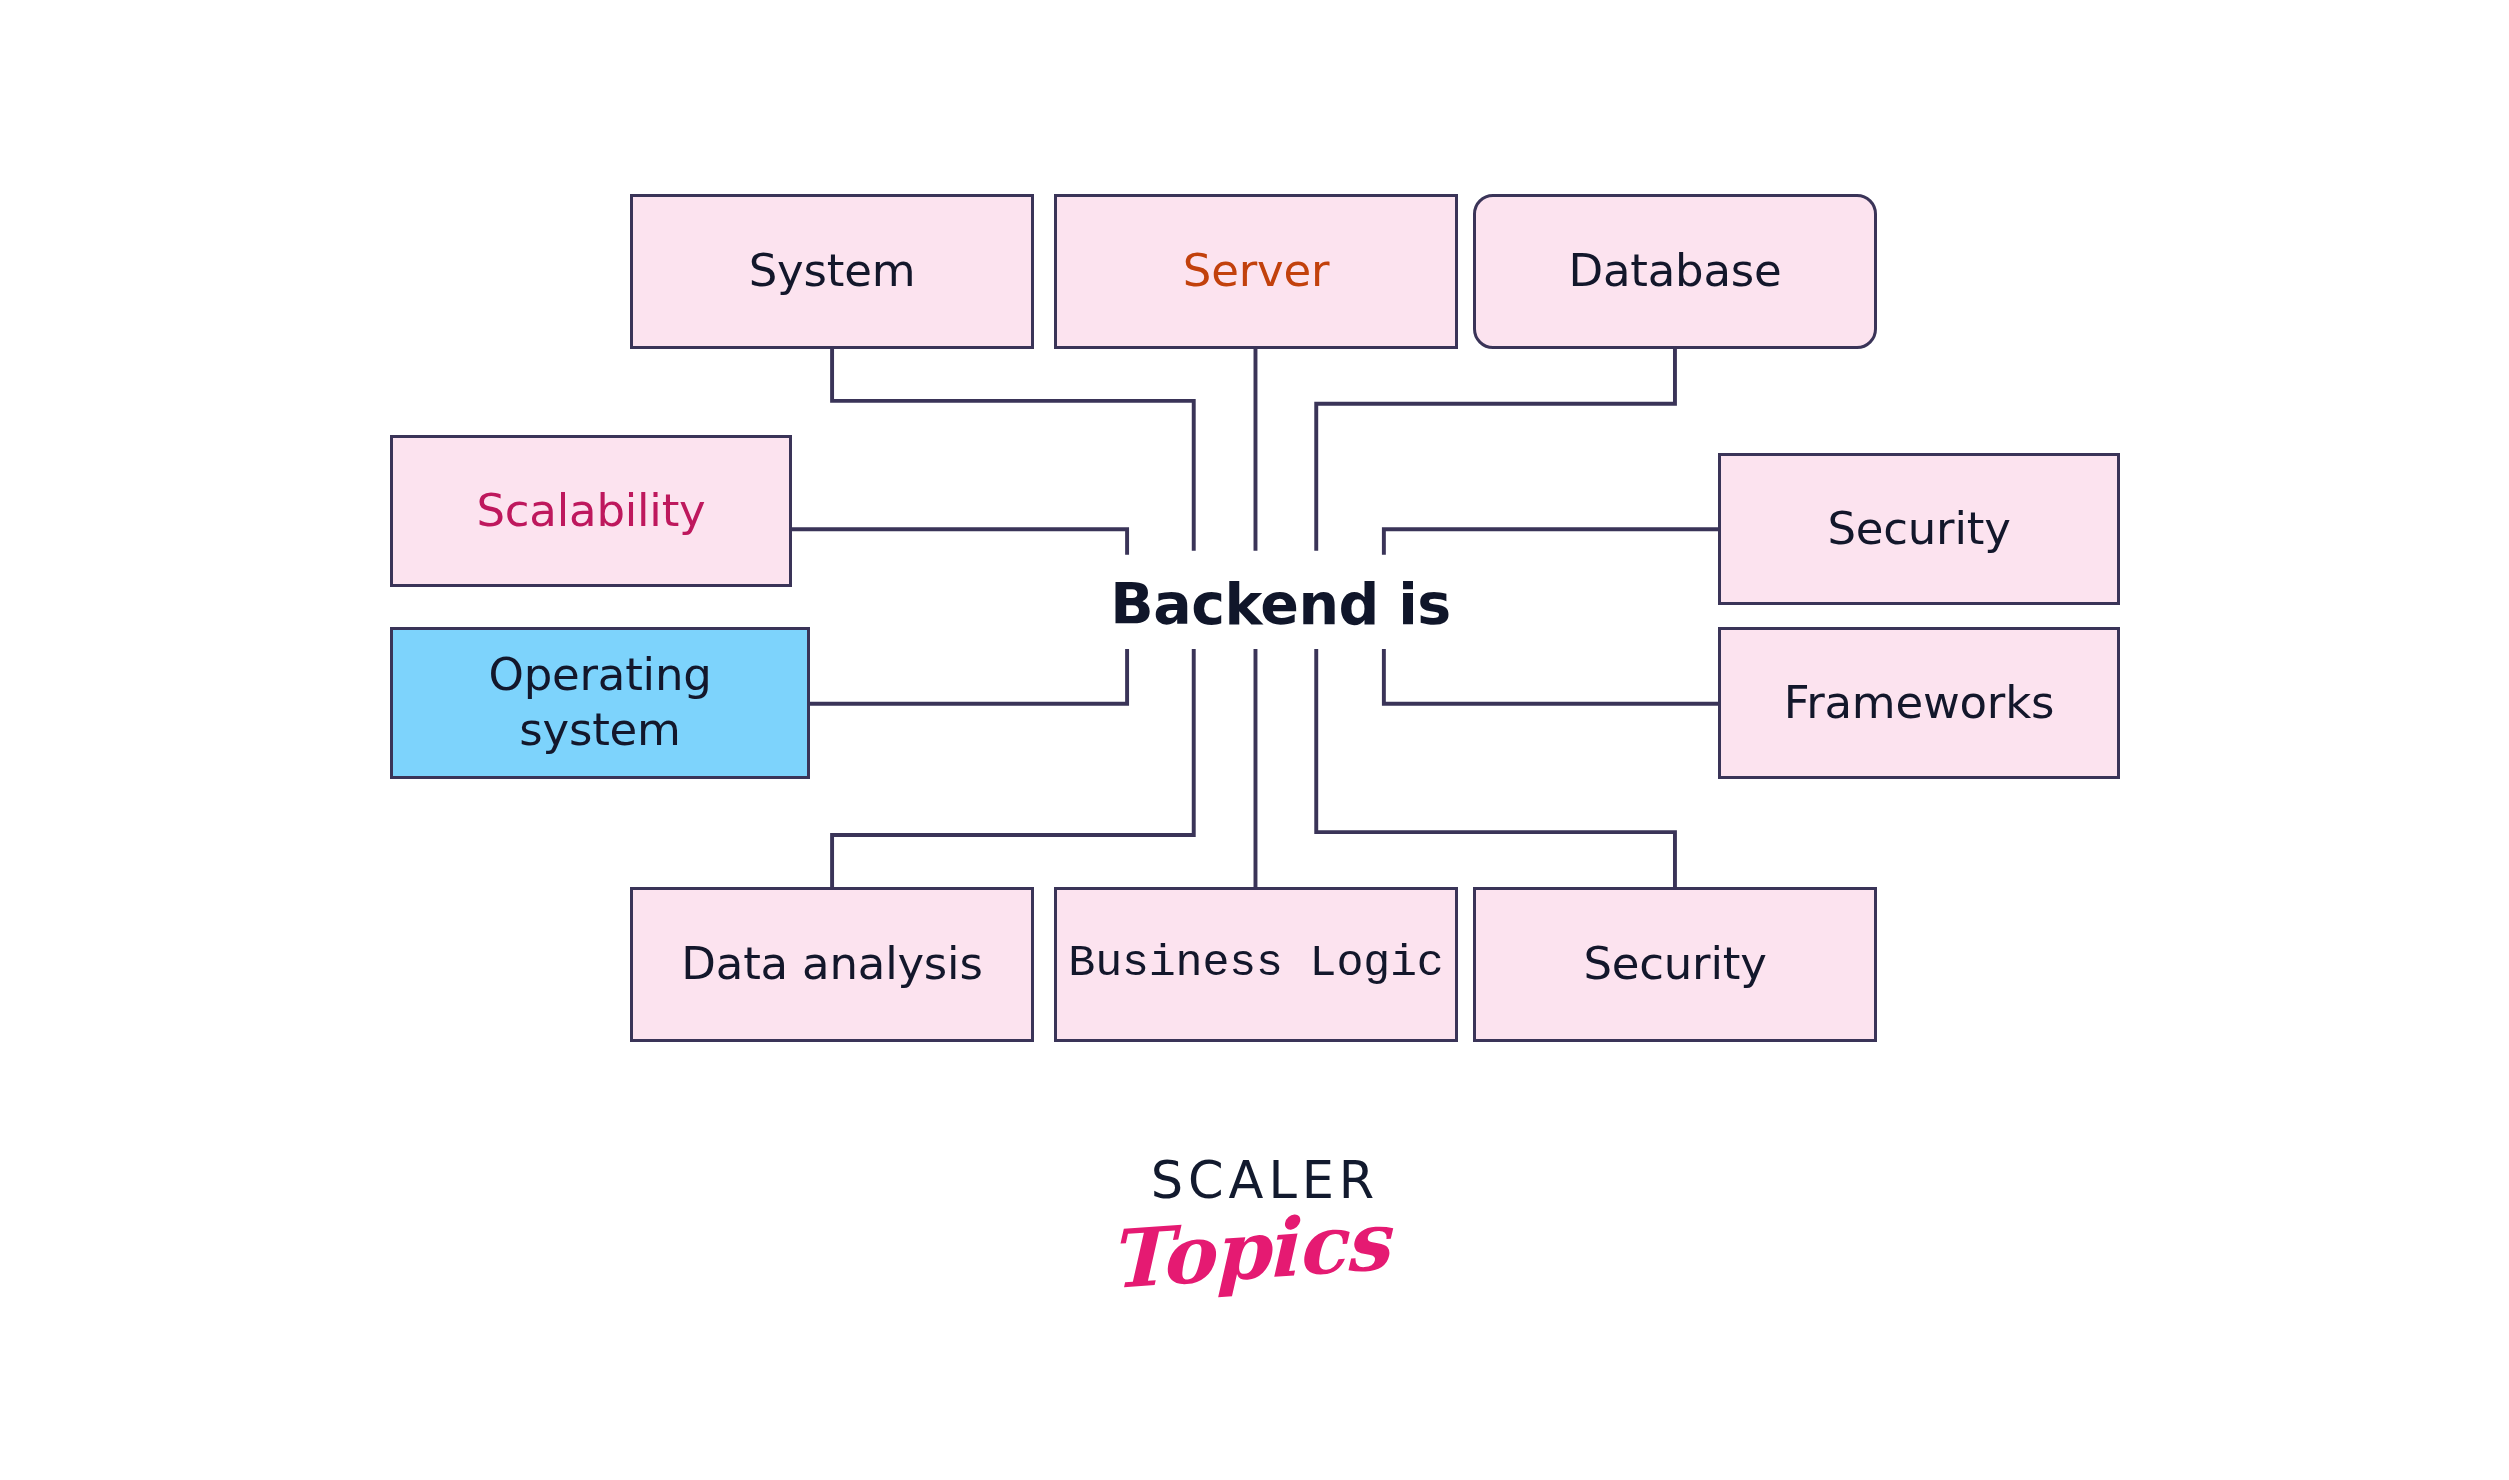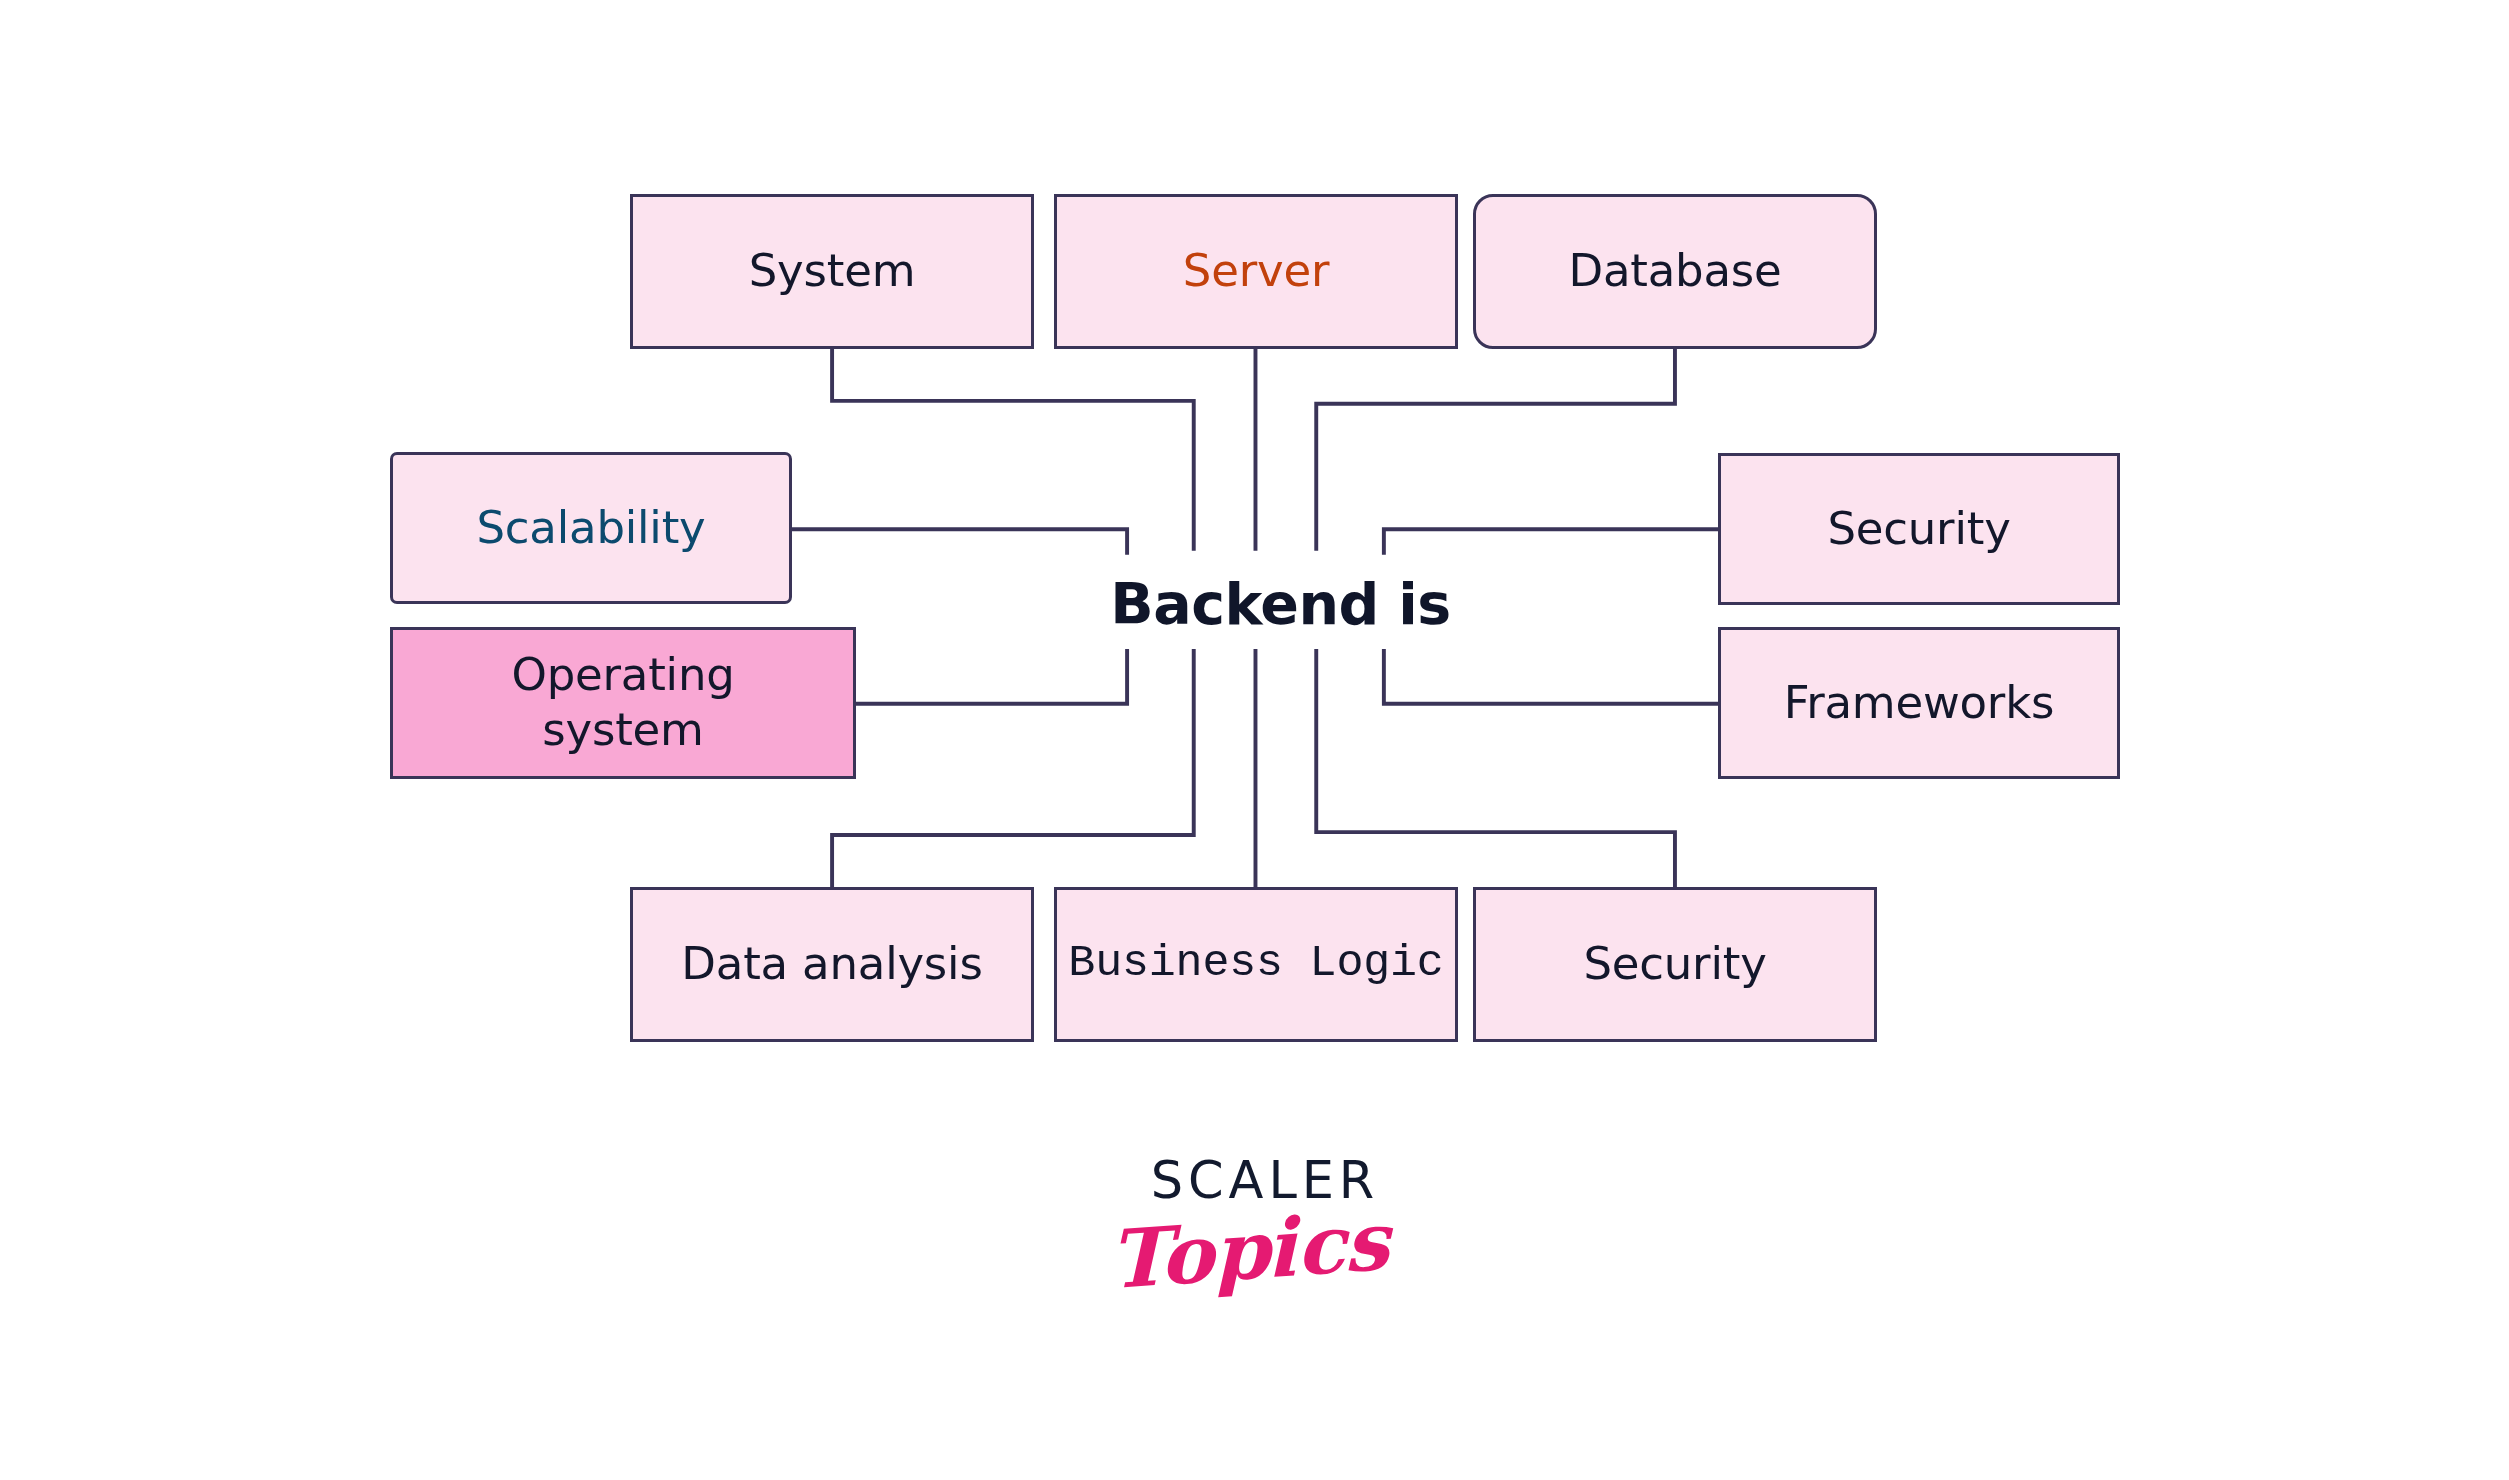--- a/index.html
+++ b/index.html
@@ -117,26 +117,26 @@
       <div class="node" style="left: 1054px; top: 194px; width: 404px; height: 155px; background: rgb(252, 227, 239); border-color: rgb(58, 52, 88); color: #c2410c;">
         <div>
           <span>Server</span>
         </div>
       </div>
       <div class="node" style="left: 1473px; top: 194px; width: 404px; height: 155px; background: rgb(252, 227, 239); border-color: rgb(58, 52, 88); color: rgb(19, 23, 43); border-radius: 20px;">
         <div>
           <span>Database</span>
         </div>
       </div>
-      <div class="node" style="left: 390px; top: 452px; width: 402px; height: 152px; background: rgb(252, 227, 239); border-color: rgb(58, 52, 88); color: #0c4a6e; border-radius: 7px;">
+      <div class="node" style="left: 390px; top: 435px; width: 402px; height: 152px; background: rgb(252, 227, 239); border-color: rgb(58, 52, 88); color: #be185d;">
         <div>
           <span>Scalability</span>
         </div>
       </div>
-      <div class="node" style="left: 390px; top: 627px; width: 466px; height: 152px; background: #f9a8d4; border-color: rgb(58, 52, 88); color: rgb(19, 23, 43);">
+      <div class="node" style="left: 390px; top: 627px; width: 420px; height: 152px; background: #7dd3fc; border-color: rgb(58, 52, 88); color: rgb(19, 23, 43);">
         <div>
           <span>Operating</span>
           <span>system</span>
         </div>
       </div>
       <div class="node" style="left: 1718px; top: 453px; width: 402px; height: 152px; background: rgb(252, 227, 239); border-color: rgb(58, 52, 88); color: rgb(19, 23, 43);">
         <div>
           <span>Security</span>
         </div>
       </div>

